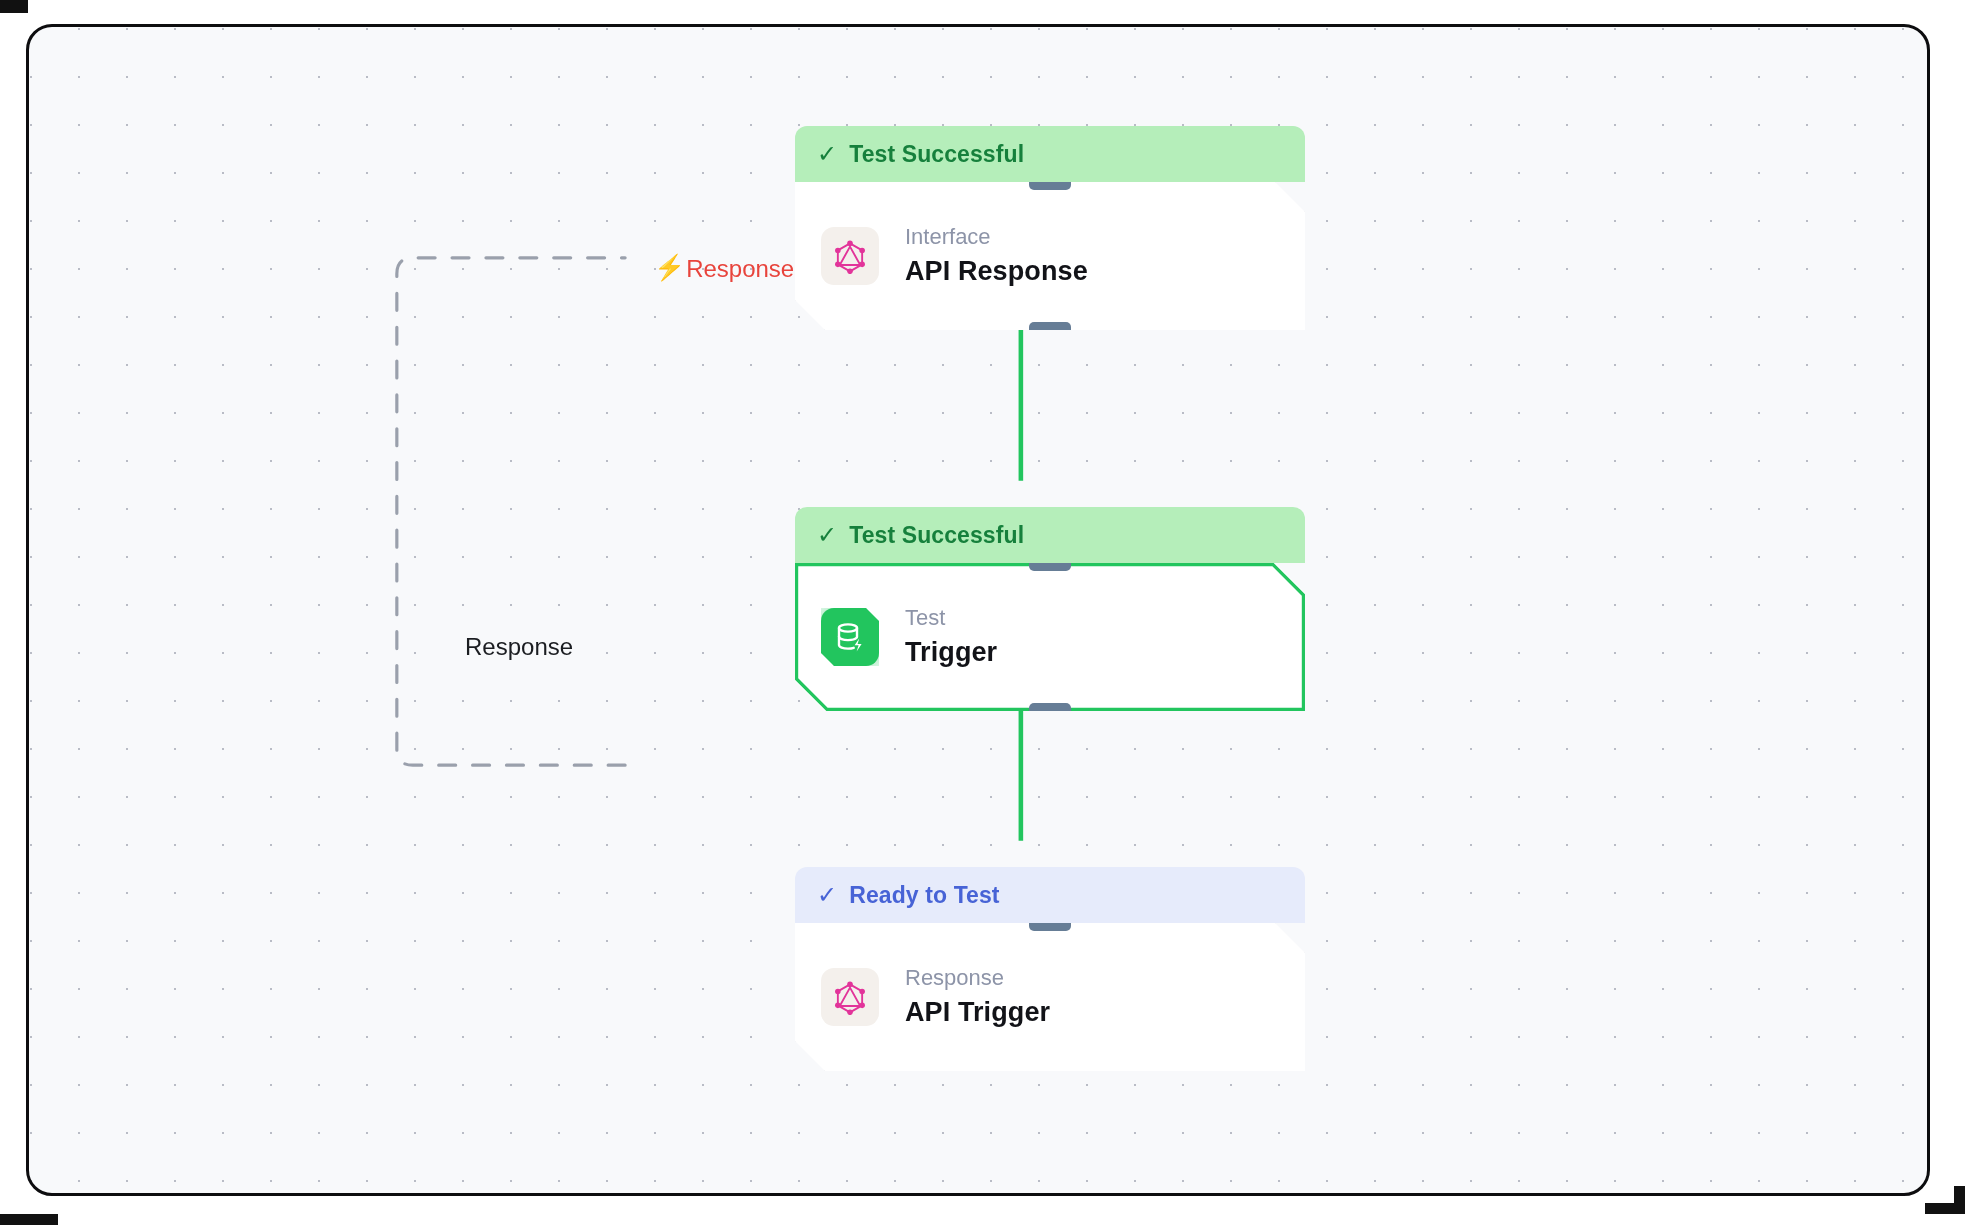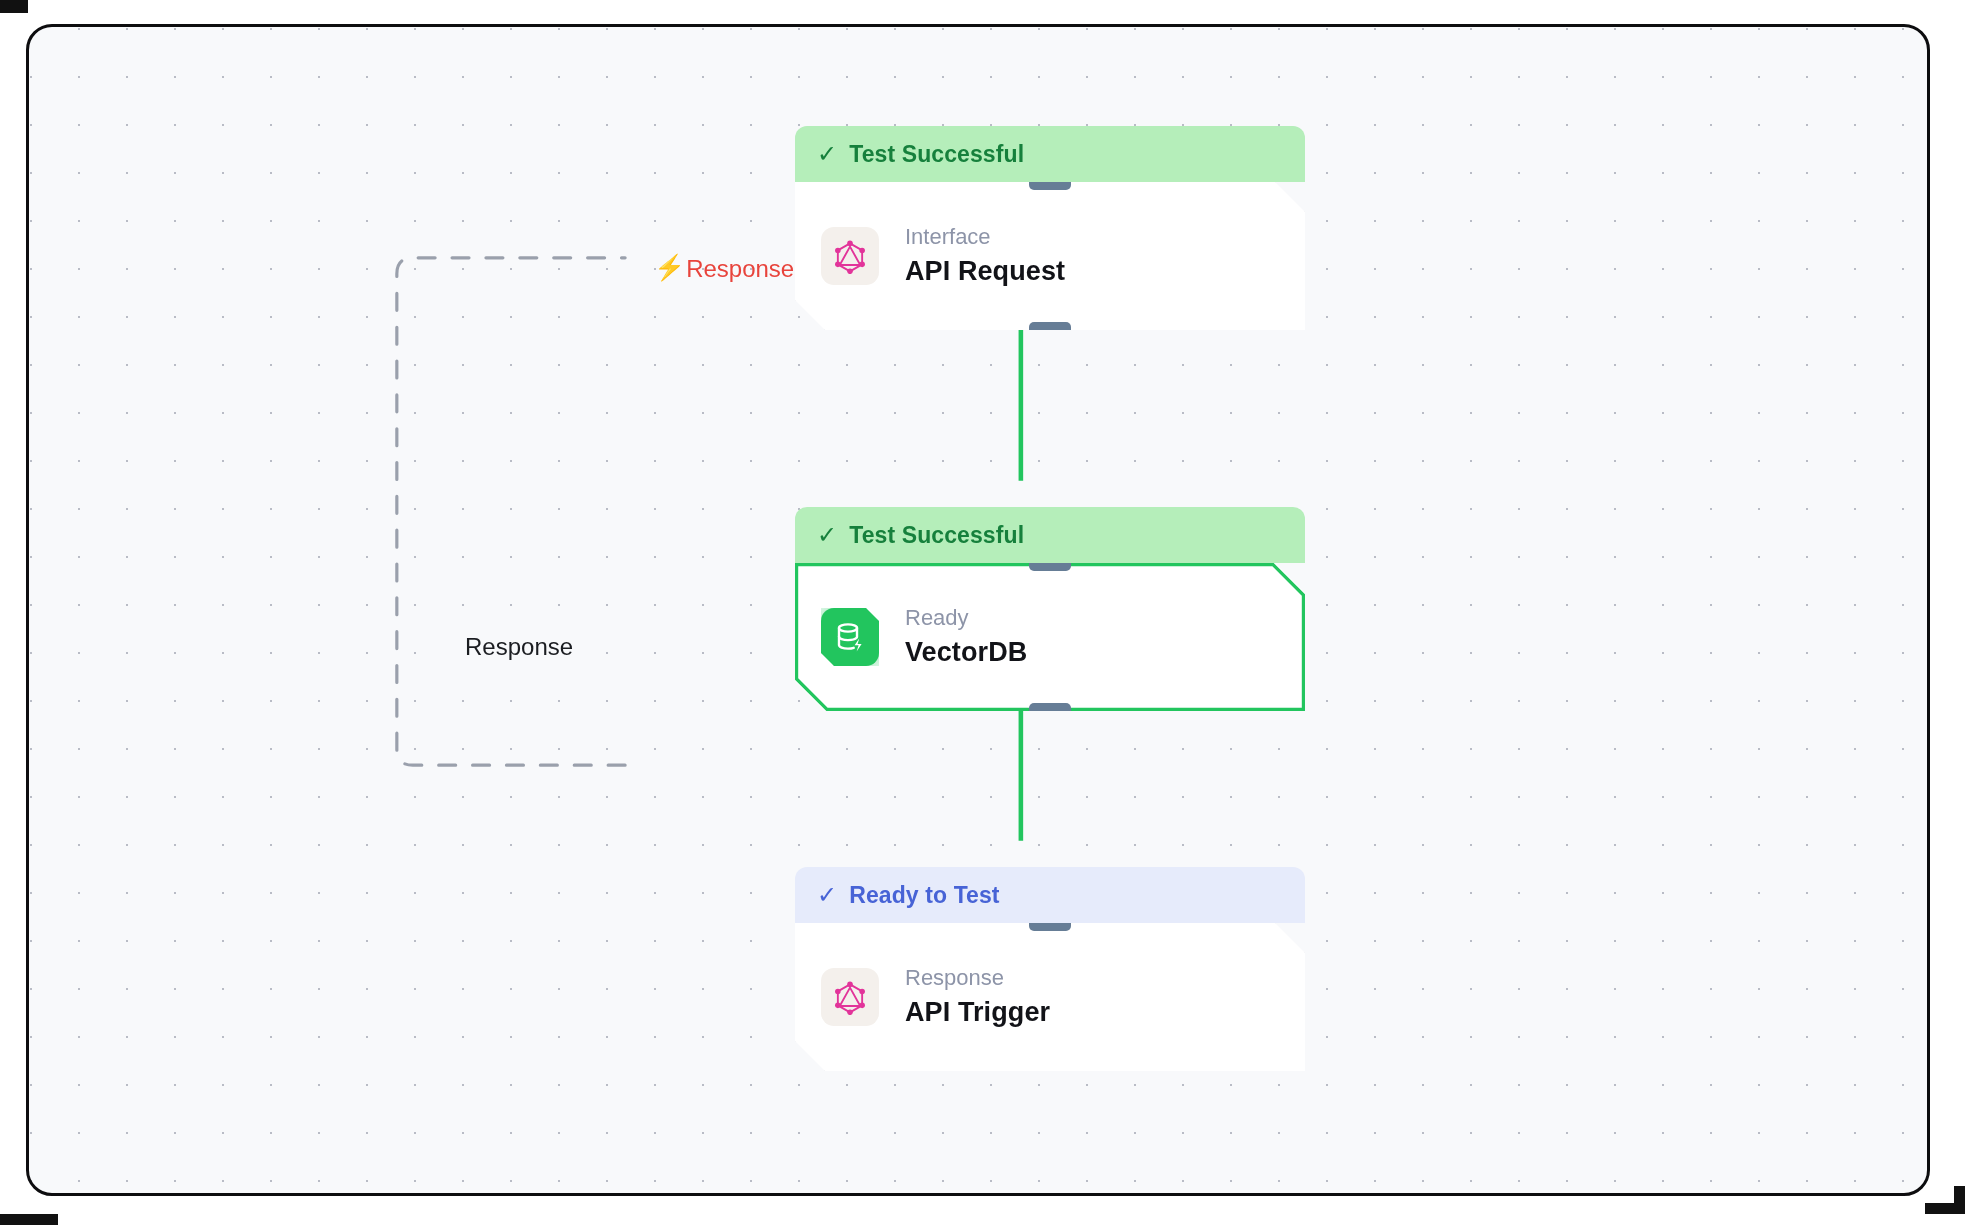--- a/index.html
+++ b/index.html
@@ -194,21 +194,21 @@
             <circle cx="20" cy="6" r="3.1" fill="#e2349a" stroke="none"></circle>
             <circle cx="33.5" cy="13.8" r="3.1" fill="#e2349a" stroke="none"></circle>
             <circle cx="33.5" cy="29.3" r="3.1" fill="#e2349a" stroke="none"></circle>
             <circle cx="20" cy="37" r="3.1" fill="#e2349a" stroke="none"></circle>
             <circle cx="6.5" cy="29.3" r="3.1" fill="#e2349a" stroke="none"></circle>
             <circle cx="6.5" cy="13.8" r="3.1" fill="#e2349a" stroke="none"></circle>
           </svg>
         </div>
         <div class="node-text">
           <span class="node-kind">Interface</span>
-          <span class="node-title">API Request</span>
+          <span class="node-title">API Response</span>
         </div>
         <span class="handle handle-bottom"></span>
       </div>
     </div>
 
     <div class="node" id="node-vectordb">
       <div class="node-status status-success">
         <span class="tick">✓</span>
         <span>Test Successful</span>
       </div>
@@ -220,22 +220,22 @@
         <div class="node-icon icon-vectordb">
           <svg width="34" height="34" viewBox="0 0 34 34" fill="none" stroke="#ffffff" stroke-width="2.4" stroke-linecap="round" stroke-linejoin="round">
             <ellipse cx="15" cy="8" rx="9" ry="3.6"></ellipse>
             <path d="M6 8 L6 25 C6 27 10 28.6 15 28.6 C17.2 28.6 19.2 28.3 20.7 27.8"></path>
             <path d="M24 8 L24 17"></path>
             <path d="M6 16.5 C6 18.5 10 20.1 15 20.1 C19 20.1 22.4 19.1 23.6 17.8"></path>
             <path d="M26.2 18.4 L21.6 25.2 L25.6 25.2 L23.6 31.4 L28.6 24 L24.6 24 Z" fill="#ffffff" stroke="none"></path>
           </svg>
         </div>
         <div class="node-text">
-          <span class="node-kind">Ready</span>
-          <span class="node-title">VectorDB</span>
+          <span class="node-kind">Test</span>
+          <span class="node-title">Trigger</span>
         </div>
         <span class="handle handle-bottom"></span>
       </div>
     </div>
 
     <div class="node" id="node-api-response">
       <div class="node-status status-ready">
         <span class="tick">✓</span>
         <span>Ready to Test</span>
       </div>

